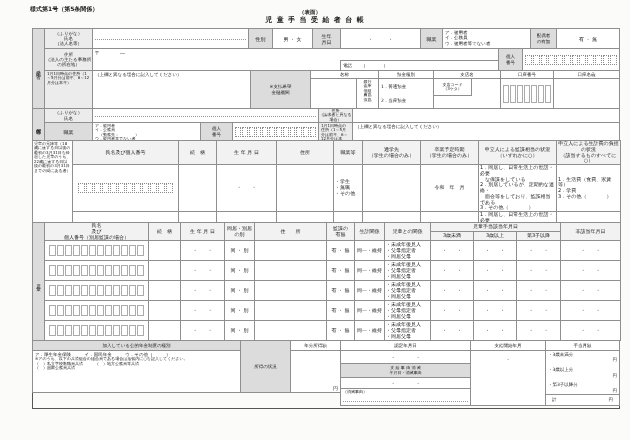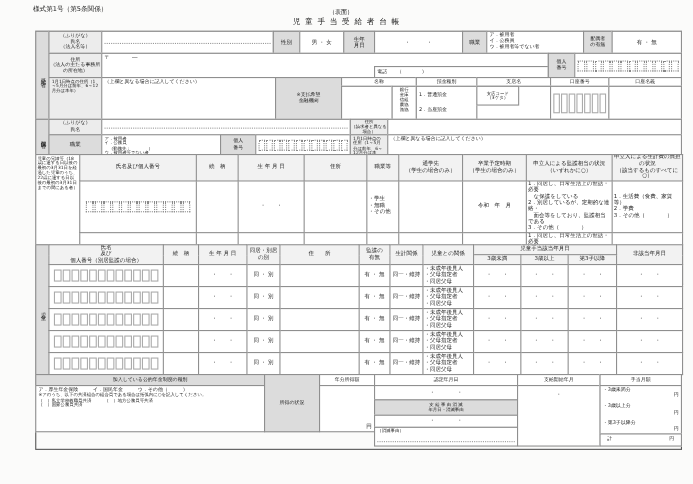--- a/index.html
+++ b/index.html
@@ -1,18 +1,18 @@
 <!DOCTYPE html>
 <html><head>
 <meta charset="utf-8">
 <style>
 html,body{margin:0;padding:0;}
 body{width:630px;height:440px;background:#fbfbfa;font-family:"DejaVu Sans",sans-serif;color:#1a1a1a;position:relative;}
 .c{position:absolute;box-sizing:border-box;border:1px solid #8f8f8f;font-size:6px;line-height:1.25;overflow:hidden;padding:1px 2px;background:#fff;}
-.nb{border:none;background:transparent;}
+.nb{border:none;background:transparent;font-weight:bold;}
 .sh{background:#dcdcdc;}
 .sh2{background:#ececec;}
 .ctr{display:flex;align-items:center;justify-content:center;text-align:center;padding:0;}
 .pre{white-space:pre-line;}
 .t5{font-size:5px;line-height:1.2;}
 .t45{font-size:4.5px;line-height:1.18;}
 .t4{font-size:4px;line-height:1.12;}
 .vert{writing-mode:vertical-rl;text-orientation:upright;letter-spacing:2px;}
 .boxes{display:flex;align-items:center;justify-content:center;gap:1px;}
 .bx{display:inline-block;width:5px;height:8px;border:1px dotted #8a8a8a;}

